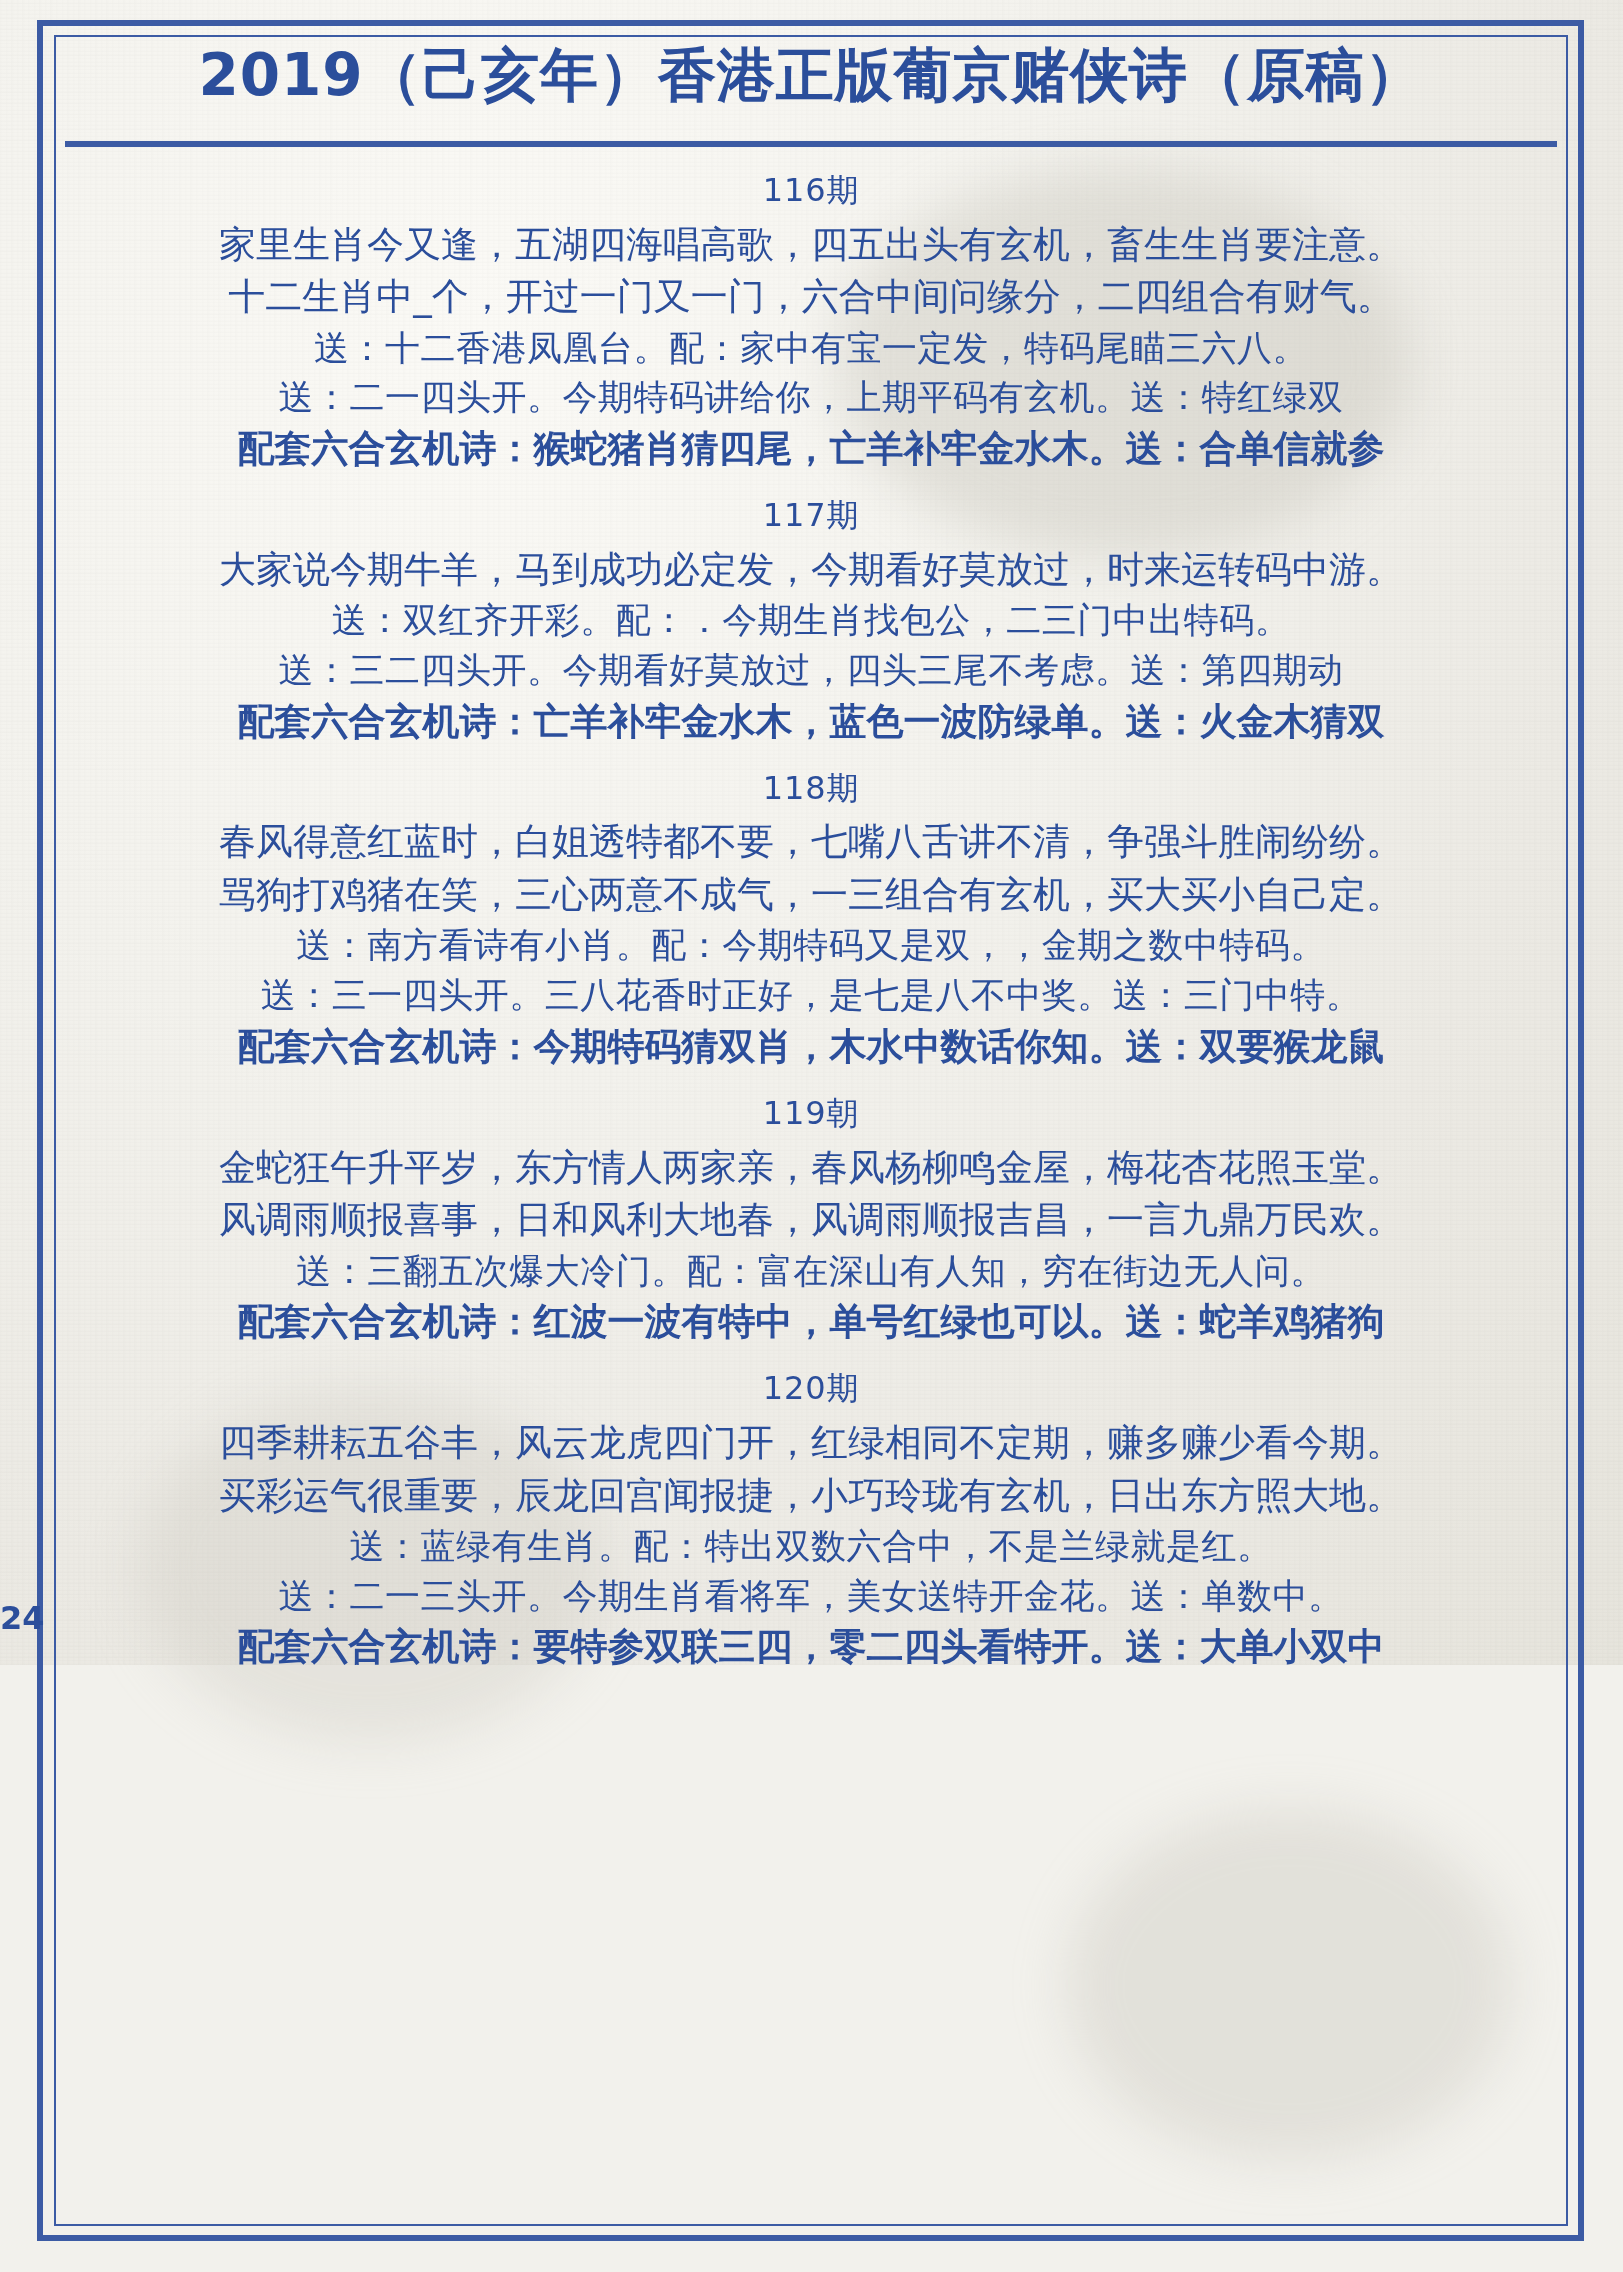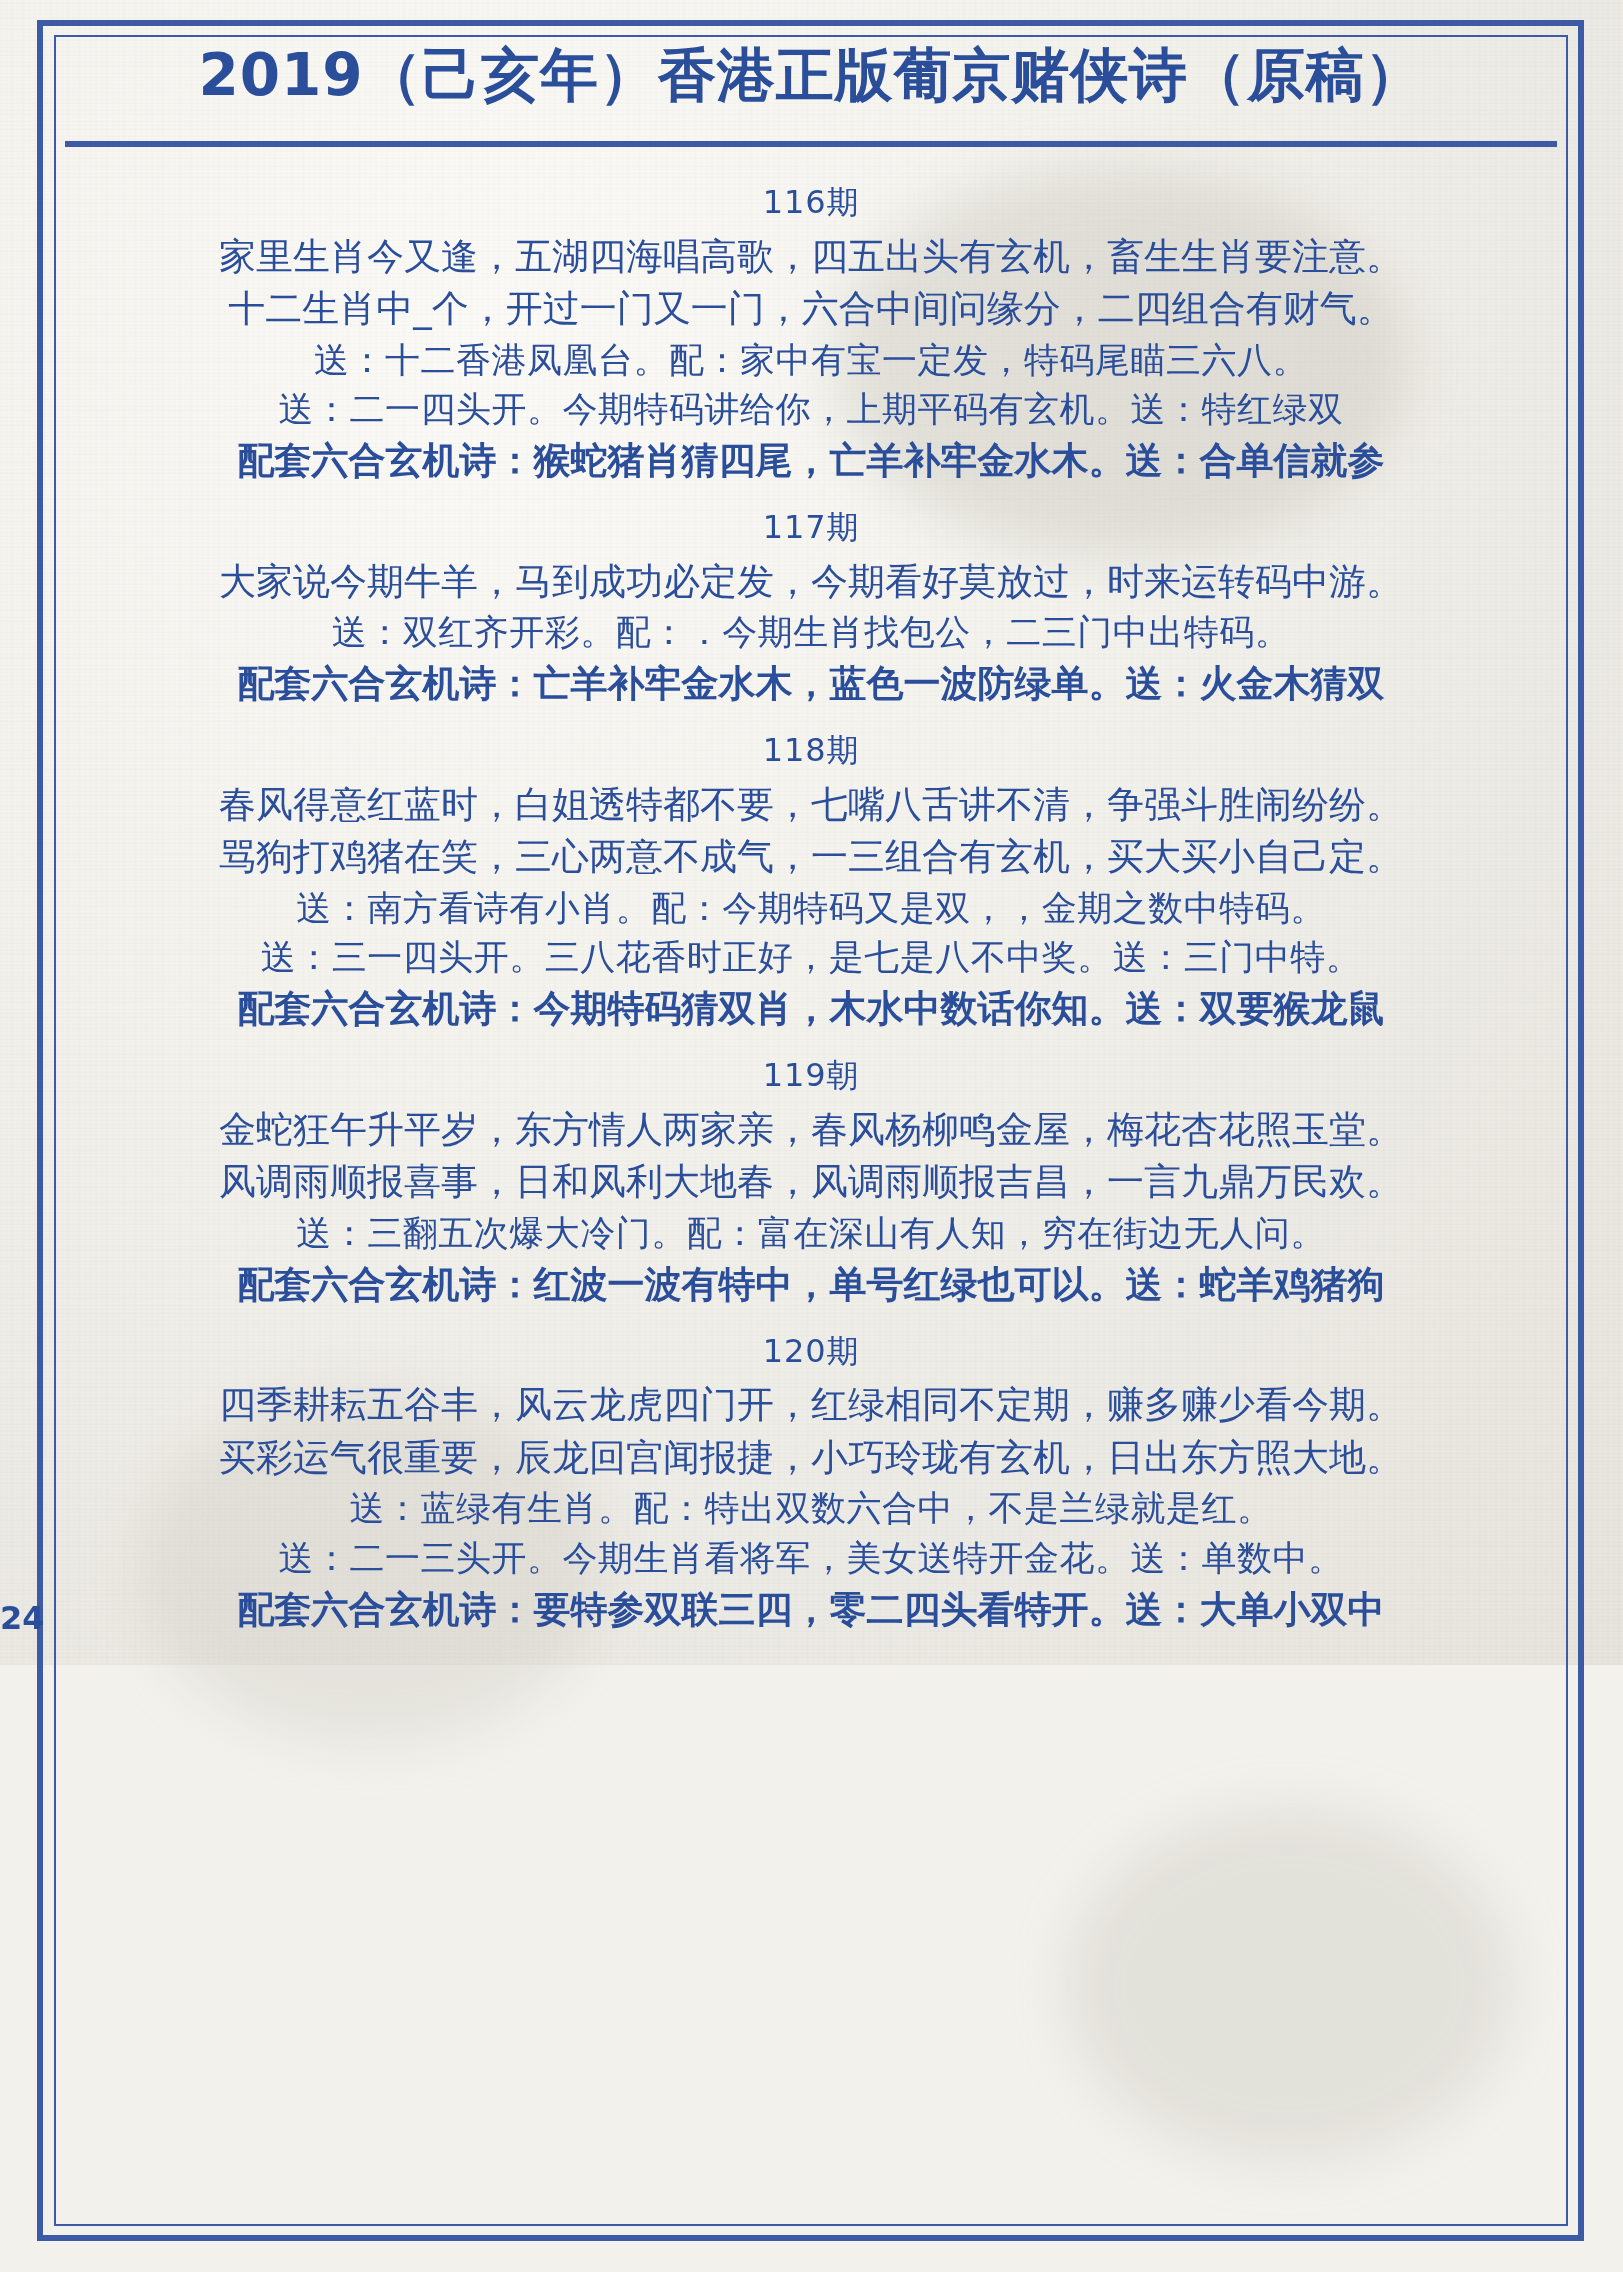--- a/index.html
+++ b/index.html
@@ -73,21 +73,21 @@
     position: absolute;
     left: 65px;
     top: 141px;
     width: 1492px;
     height: 5.6px;
     background: #3c5ba4;
   }
   .content {
     position: absolute;
     left: 67px;
-    top: 168px;
+    top: 156px;
     width: 1488px;
     height: 2022px;
     box-sizing: border-box;
   }
   .block {
     margin: 0 0 18.6px 0;
     padding: 0;
   }
   .block-head {
     text-align: center;
@@ -154,20 +154,21 @@
       <div class="line">送：二一四头开。今期特码讲给你，上期平码有玄机。送：特红绿双</div>
       <div class="line bold">
         <span class="lbl">配套六合玄机诗：</span><span>猴蛇猪肖猜四尾，亡羊补牢金水木。</span><span class="lbl">送：</span><span>合单信就参</span>
       </div>
     </div>
 
     <div class="block">
       <div class="block-head">117期</div>
       <div class="line main">大家说今期牛羊，马到成功必定发，今期看好莫放过，时来运转码中游。</div>
       <div class="line">送：双红齐开彩。配：．今期生肖找包公，二三门中出特码。</div>
+      <div class="line">送：三二四头开。今期看好莫放过，四头三尾不考虑。送：第四期动</div>
       <div class="line bold">
         <span class="lbl">配套六合玄机诗：</span><span>亡羊补牢金水木，蓝色一波防绿单。</span><span class="lbl">送：</span><span>火金木猜双</span>
       </div>
     </div>
 
     <div class="block">
       <div class="block-head">118期</div>
       <div class="line main">春风得意红蓝时，白姐透特都不要，七嘴八舌讲不清，争强斗胜闹纷纷。</div>
       <div class="line main">骂狗打鸡猪在笑，三心两意不成气，一三组合有玄机，买大买小自己定。</div>
       <div class="line">送：南方看诗有小肖。配：今期特码又是双，，金期之数中特码。</div>

